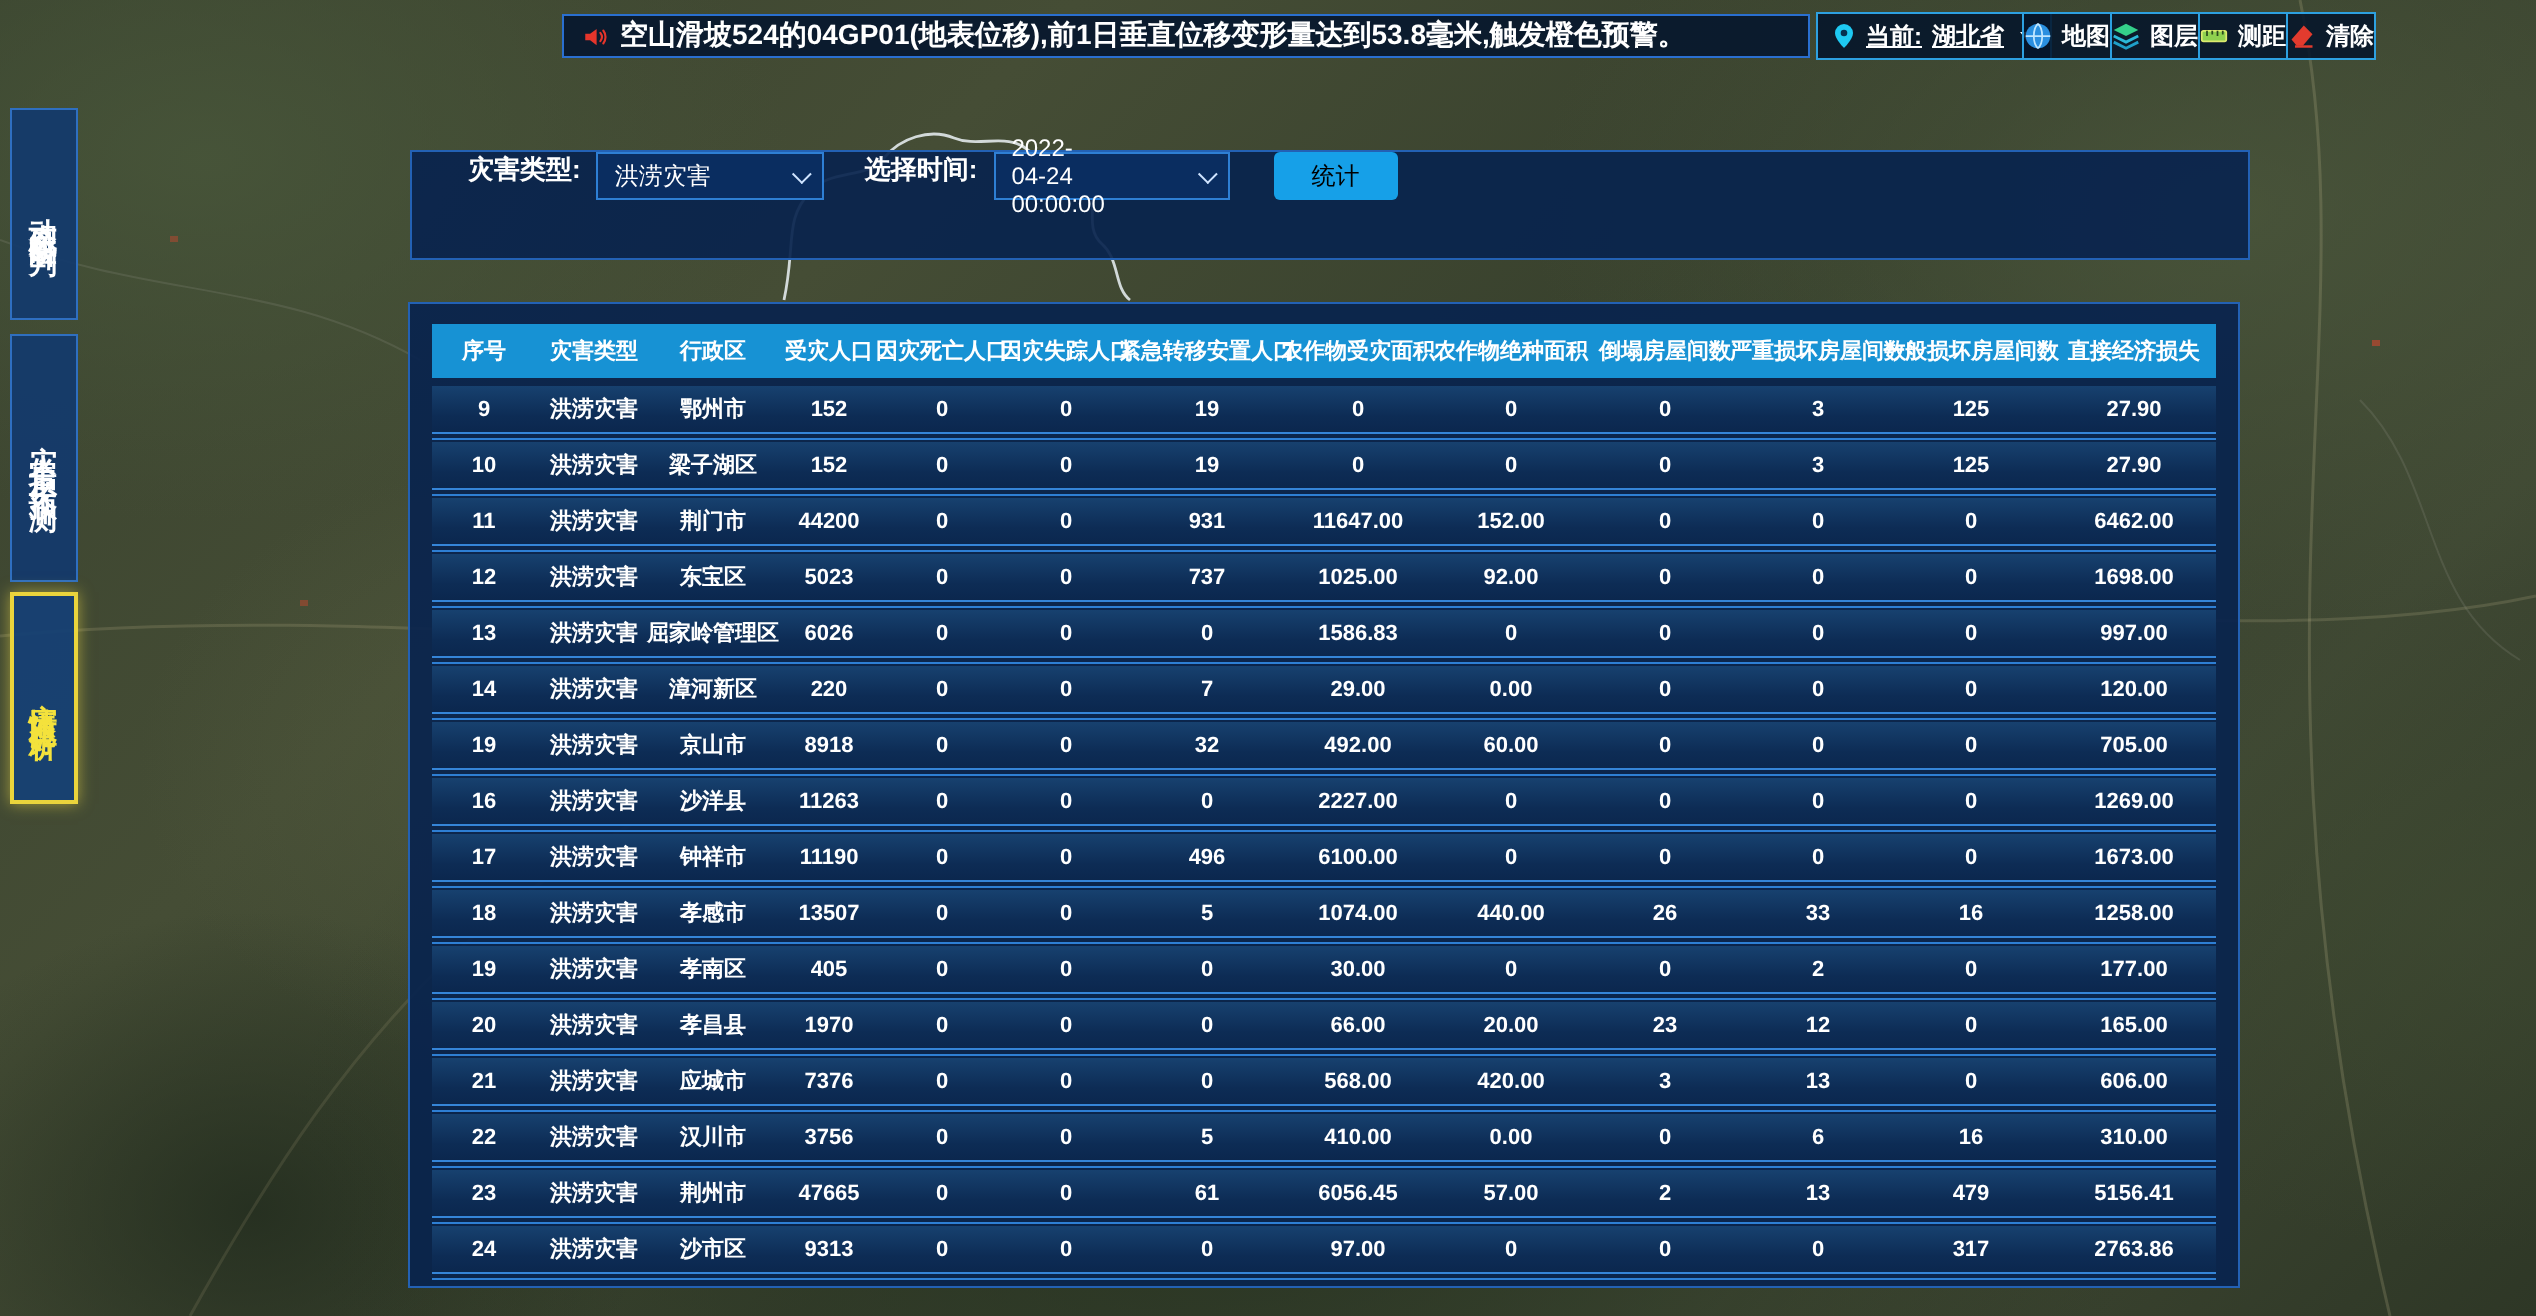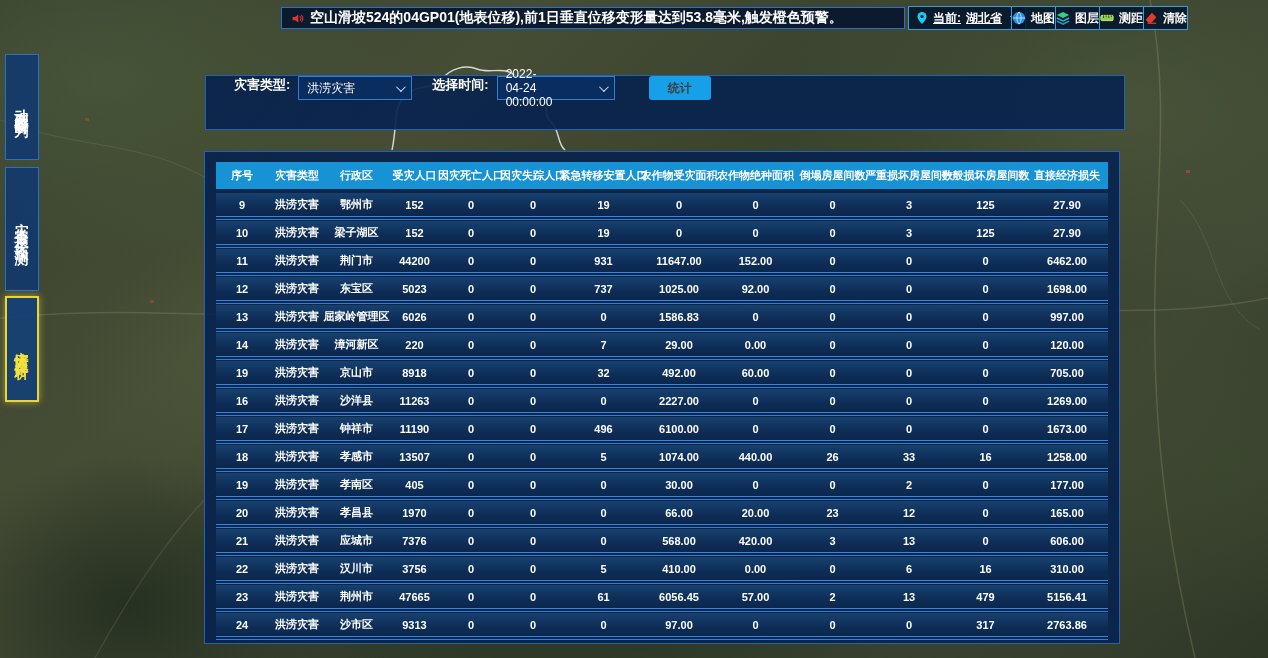--- a/index.html
+++ b/index.html
@@ -58,22 +58,22 @@
     background:rgba(9,36,78,.93); border:1px solid #2361b4;
     display:flex; align-items:flex-start; padding-left:28px; }
   .f-label { color:#fff; font-size:13px; font-weight:bold; margin-right:8px; }
   .select { height:24px; border:1px solid #2e7fd4; background:#0a2d60; color:#fff;
     font-size:12px; display:flex; align-items:center; justify-content:space-between;
     padding:0 8px; cursor:pointer; }
   .select.type { width:114px; margin-right:20px; }
   .select.time { width:118px; margin-right:18px;gap:47px; }
   .chev { width:7px; height:7px; border-right:1.6px solid #cfe4ff; border-bottom:1.6px solid #cfe4ff;
     transform:rotate(45deg) translateY(-2px); flex:none; }
-  .stat-btn { margin-left:16px; width:62px; height:24px; background:#16a0e8; border:none;
-    border-radius:3px; color:#404040; font-size:12px; font-weight:bold; cursor:pointer; }
+  .stat-btn { margin-left:4px; width:62px; height:24px; background:#16a0e8; border:none;
+    border-radius:3px; color:#000000; font-size:12px; font-weight:normal; cursor:pointer; }
 
   
   .table-panel { position:absolute; left:204px; top:151px; width:916px; height:493px;
     background:rgba(9,36,78,.93); border:1px solid #2361b4; padding:10px 11px 16px 11px; }
   .grid-row { display:grid;
     grid-template-columns:52px 58px 61px 55px 58px 66px 75px 76px 77px 77px 76px 77px 86px; }
   .thead { background:#1792d4; height:27px; align-items:center; margin-bottom:4px; }
   .th { display:flex; align-items:center; justify-content:center;
     color:#fff; font-size:11px; font-weight:bold; white-space:nowrap; overflow:visible; }
   .tr { height:24px; margin-bottom:4px; position:relative; align-items:center;

